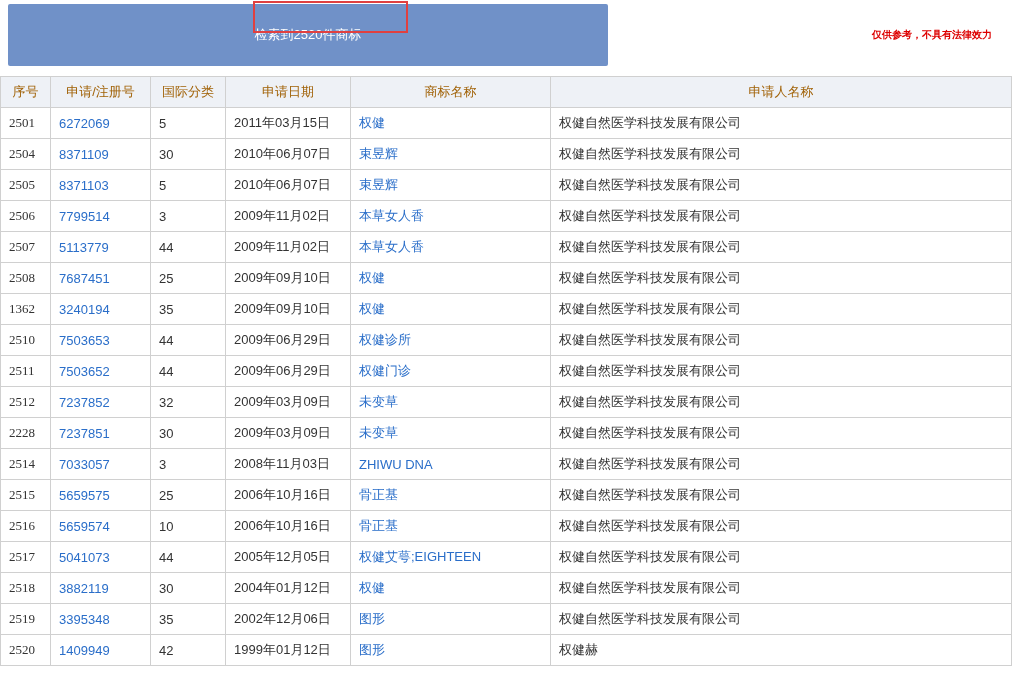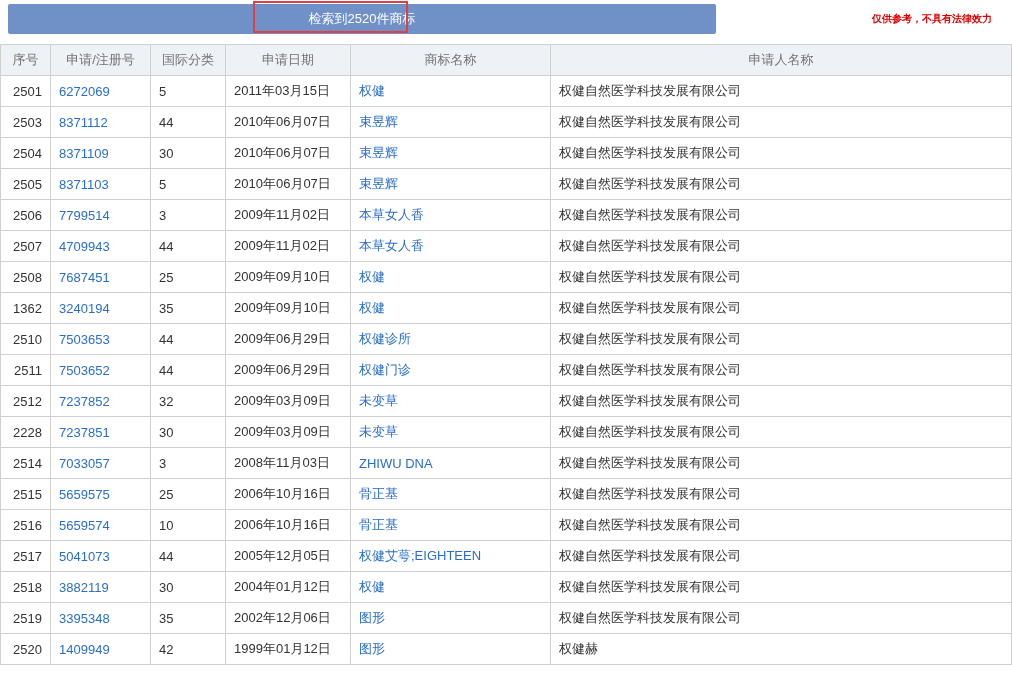--- a/index.html
+++ b/index.html
@@ -1,24 +1,24 @@
 <!DOCTYPE html>
 <html><head>
   <meta charset="utf-8">
   <style>
     * { margin: 0; padding: 0; box-sizing: border-box; }
     body { font-family: "Microsoft YaHei", sans-serif; font-size: 13px; color: #333; background: #fff; width: 1012px; }
     .header-bar { display: flex; align-items: center; padding: 4px 8px; }
-    .title-banner { background: #7091c8; color: #fff; padding: 6px 12px; width: 708px; text-align: center; border-radius: 2px; position: relative; }
+    .title-banner { background: #7091c8; color: #fff; padding: 22px 12px; width: 600px; text-align: center; border-radius: 2px; position: relative; }
     .title-highlight { position: absolute; border: 2px solid #e04040; width: 155px; height: 32px; left: 245px; top: -3px; }
     .disclaimer { color: #d00; font-weight: bold; margin-left: auto; padding-right: 12px; font-size: 10px; }
     table { width: 100%; border-collapse: collapse; margin-top: 6px; }
     th, td { border: 1px solid #d0d0d0; padding: 6px 8px; text-align: left; font-size: 13px; }
-    th { background: #eef1f6; font-weight: normal; text-align: center; color: #737373; }
-    td.center { text-align: right; }
+    th { background: #eef1f6; font-weight: normal; text-align: center; color: #a16207; }
+    td.center { text-align: left; font-family: Liberation Serif, serif; }
     a.link { color: #2a6ec9; text-decoration: none; cursor: pointer; }
     col.c0 { width: 50px; }
     col.c1 { width: 100px; }
     col.c2 { width: 75px; }
     col.c3 { width: 125px; }
     col.c4 { width: 200px; }
   </style>
 </head>
 <body>
 
@@ -52,28 +52,20 @@
   <tbody id="tbody">
       <tr>
         <td class="center">2501</td>
         <td><a class="link">6272069</a></td>
         <td>5</td>
         <td>2011年03月15日</td>
         <td><a class="link">权健</a></td>
         <td>权健自然医学科技发展有限公司</td>
       </tr>
       <tr>
-        <td class="center">2503</td>
-        <td><a class="link">8371112</a></td>
-        <td>44</td>
-        <td>2010年06月07日</td>
-        <td><a class="link">束昱辉</a></td>
-        <td>权健自然医学科技发展有限公司</td>
-      </tr>
-      <tr>
         <td class="center">2504</td>
         <td><a class="link">8371109</a></td>
         <td>30</td>
         <td>2010年06月07日</td>
         <td><a class="link">束昱辉</a></td>
         <td>权健自然医学科技发展有限公司</td>
       </tr>
       <tr>
         <td class="center">2505</td>
         <td><a class="link">8371103</a></td>
@@ -85,21 +77,21 @@
       <tr>
         <td class="center">2506</td>
         <td><a class="link">7799514</a></td>
         <td>3</td>
         <td>2009年11月02日</td>
         <td><a class="link">本草女人香</a></td>
         <td>权健自然医学科技发展有限公司</td>
       </tr>
       <tr>
         <td class="center">2507</td>
-        <td><a class="link">4709943</a></td>
+        <td><a class="link">5113779</a></td>
         <td>44</td>
         <td>2009年11月02日</td>
         <td><a class="link">本草女人香</a></td>
         <td>权健自然医学科技发展有限公司</td>
       </tr>
       <tr>
         <td class="center">2508</td>
         <td><a class="link">7687451</a></td>
         <td>25</td>
         <td>2009年09月10日</td>

